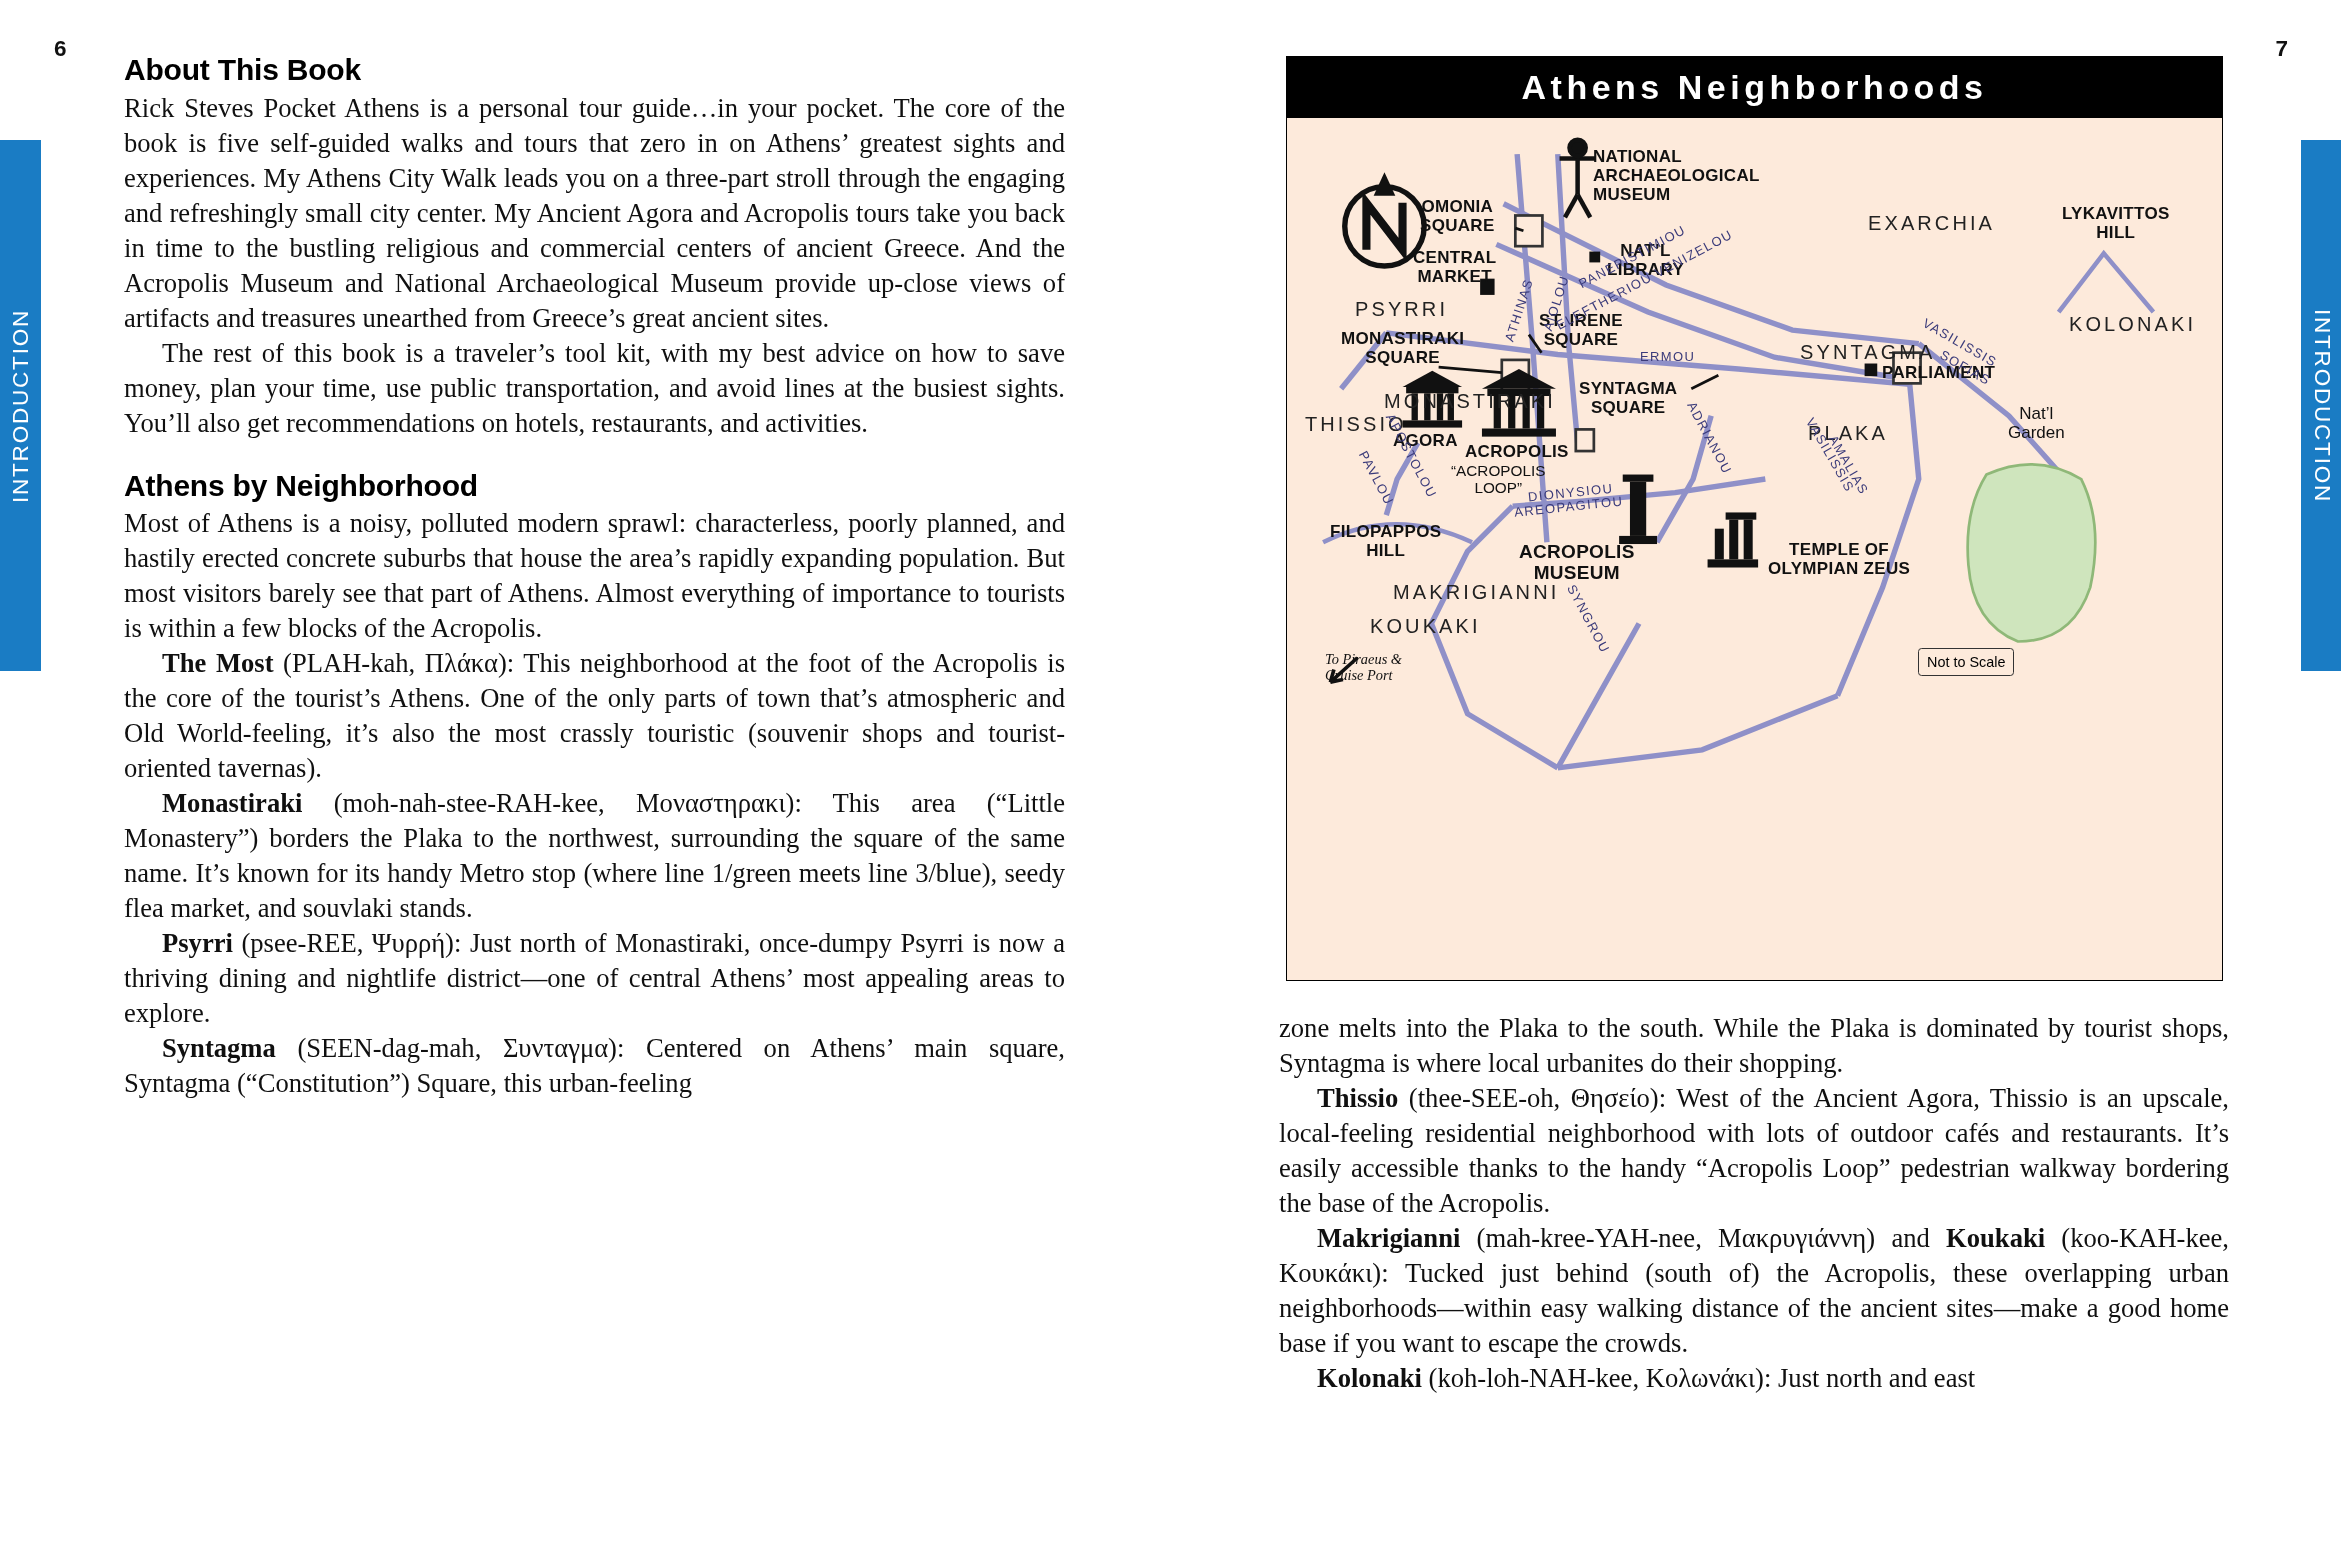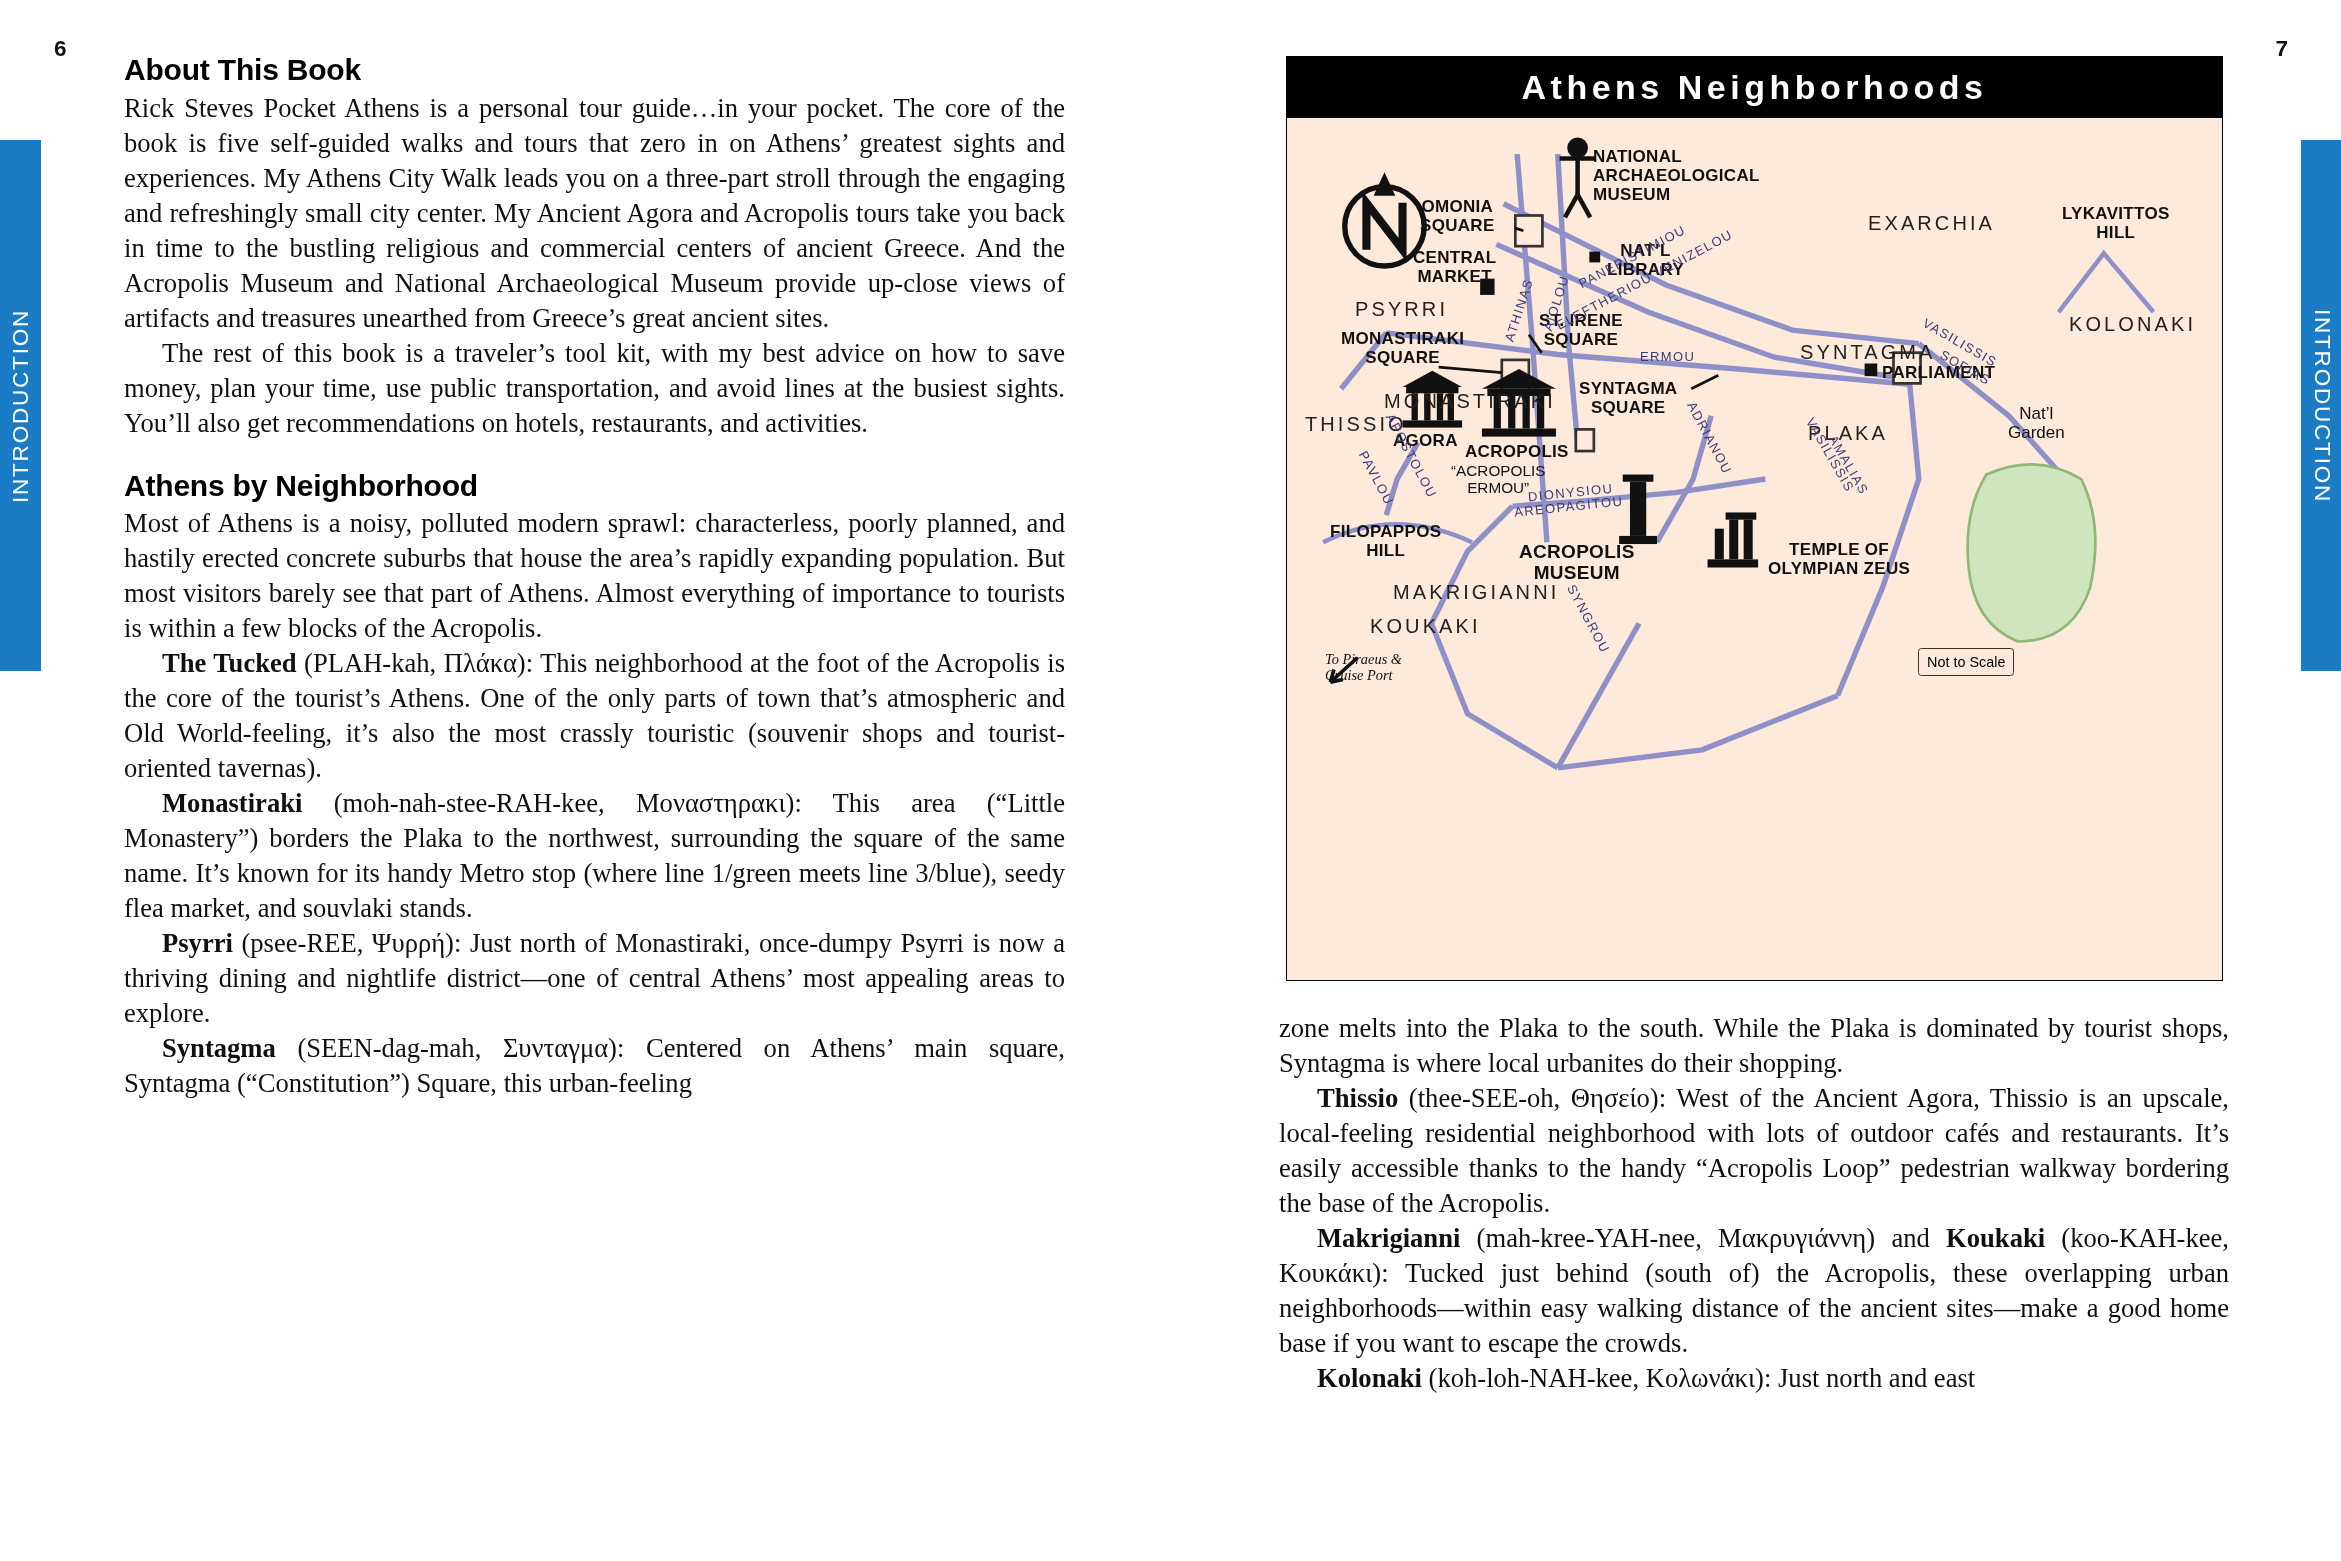--- a/index.html
+++ b/index.html
@@ -171,21 +171,21 @@
 <div class="folio right">7</div>
 
 <div class="col col-left">
   <h2 class="heading">About This Book</h2>
   <p><span class="ital">Rick Steves Pocket Athens</span><span> is a personal tour guide…in your pocket. The core of the book is five self-guided walks and tours that zero in on Athens’ greatest sights and experiences. My Athens City Walk leads you on a three-part stroll through the engaging and refreshingly small city center. My Ancient Agora and Acropolis tours take you back in time to the bustling religious and commercial centers of ancient Greece. And the Acropolis Museum and National Archaeological Museum provide up-close views of artifacts and treasures unearthed from Greece’s great ancient sites.</span></p>
   <p class="indent">The rest of this book is a traveler’s tool kit, with my best advice on how to save money, plan your time, use public transportation, and avoid lines at the busiest sights. You’ll also get recommendations on hotels, restaurants, and activities.</p>
 
   <h2 class="heading second">Athens by Neighborhood</h2>
   <p>Most of Athens is a noisy, polluted modern sprawl: characterless, poorly planned, and hastily erected concrete suburbs that house the area’s rapidly expanding population. But most visitors barely see that part of Athens. Almost everything of importance to tourists is within a few blocks of the Acropolis.</p>
 
-  <p class="indent"><span class="bold">The Tucked</span><span> (PLAH-kah, Πλάκα): This neighborhood at the foot of the Acropolis is the core of the tourist’s Athens. One of the only parts of town that’s atmospheric and Old World-feeling, it’s also the most crassly touristic (souvenir shops and tourist-oriented tavernas).</span></p>
+  <p class="indent"><span class="bold">The Most</span><span> (PLAH-kah, Πλάκα): This neighborhood at the foot of the Acropolis is the core of the tourist’s Athens. One of the only parts of town that’s atmospheric and Old World-feeling, it’s also the most crassly touristic (souvenir shops and tourist-oriented tavernas).</span></p>
   <p class="indent"><span class="bold">Monastiraki</span><span> (moh-nah-stee-RAH-kee, Μοναστηρακι): This area (“Little Monastery”) borders the Plaka to the northwest, surrounding the square of the same name. It’s known for its handy Metro stop (where line 1/green meets line 3/blue), seedy flea market, and souvlaki stands.</span></p>
   <p class="indent"><span class="bold">Psyrri</span><span> (psee-REE, Ψυρρή): Just north of Monastiraki, once-dumpy Psyrri is now a thriving dining and nightlife district—one of central Athens’ most appealing areas to explore.</span></p>
   <p class="indent"><span class="bold">Syntagma</span><span> (SEEN-dag-mah, Συνταγμα): Centered on Athens’ main square, Syntagma (“Constitution”) Square, this urban-feeling</span></p>
 </div>
 
 <div class="col col-right">
   <p>zone melts into the Plaka to the south. While the Plaka is dominated by tourist shops, Syntagma is where local urbanites do their shopping.</p>
   <p class="indent"><span class="bold">Thissio</span><span> (thee-SEE-oh, Θησείο): West of the Ancient Agora, Thissio is an upscale, local-feeling residential neighborhood with lots of outdoor cafés and restaurants. It’s easily accessible thanks to the handy “Acropolis Loop” pedestrian walkway bordering the base of the Acropolis.</span></p>
   <p class="indent"><span class="bold">Makrigianni</span><span> (mah-kree-YAH-nee, Μακρυγιάννη) and </span><span class="bold">Koukaki</span><span> (koo-KAH-kee, Κουκάκι): Tucked just behind (south of) the Acropolis, these overlapping urban neighborhoods—within easy walking distance of the ancient sites—make a good home base if you want to escape the crowds.</span></p>
   <p class="indent"><span class="bold">Kolonaki</span><span> (koh-loh-NAH-kee, Κολωνάκι): Just north and east</span></p>
@@ -321,21 +321,21 @@
     <div class="mlabel poi" style="left:54px;  top:211px; white-space:pre;">MONASTIRAKI
 SQUARE</div>
     <div class="mlabel poi" style="left:595px; top:245px; white-space:pre;">PARLIAMENT</div>
     <div class="mlabel poi" style="left:292px; top:261px; white-space:pre;">SYNTAGMA
 SQUARE</div>
     <div class="mlabel poi" style="left:106px; top:313px;">AGORA</div>
     <div class="mlabel poi" style="left:178px; top:324px;">ACROPOLIS</div>
     <div class="mlabel" style="left:721px; top:286px; white-space:pre; font-size:17px; text-align:center;">Nat’l
 Garden</div>
     <div class="mlabel" style="left:164px; top:344px; white-space:pre; font-size:15.3px; text-align:center; font-family:'Liberation Sans',sans-serif;">“ACROPOLIS
-ERMOU”</div>
+LOOP”</div>
     <div class="mlabel poi" style="left:43px;  top:404px; white-space:pre;">FILOPAPPOS
 HILL</div>
     <div class="mlabel poi" style="left:232px; top:423px; white-space:pre; font-size:19px;">ACROPOLIS
 MUSEUM</div>
     <div class="mlabel poi" style="left:481px; top:422px; white-space:pre; text-align:center;">TEMPLE OF
 OLYMPIAN ZEUS</div>
 
     <div class="mlabel street" style="left:200px; top:185px; transform:rotate(-72deg);">ATHINAS</div>
     <div class="mlabel street" style="left:241px; top:178px; transform:rotate(-72deg);">AIOLOU</div>
     <div class="mlabel street" style="left:286px; top:132px; transform:rotate(-28deg);">PANEPISTIMIOU</div>

